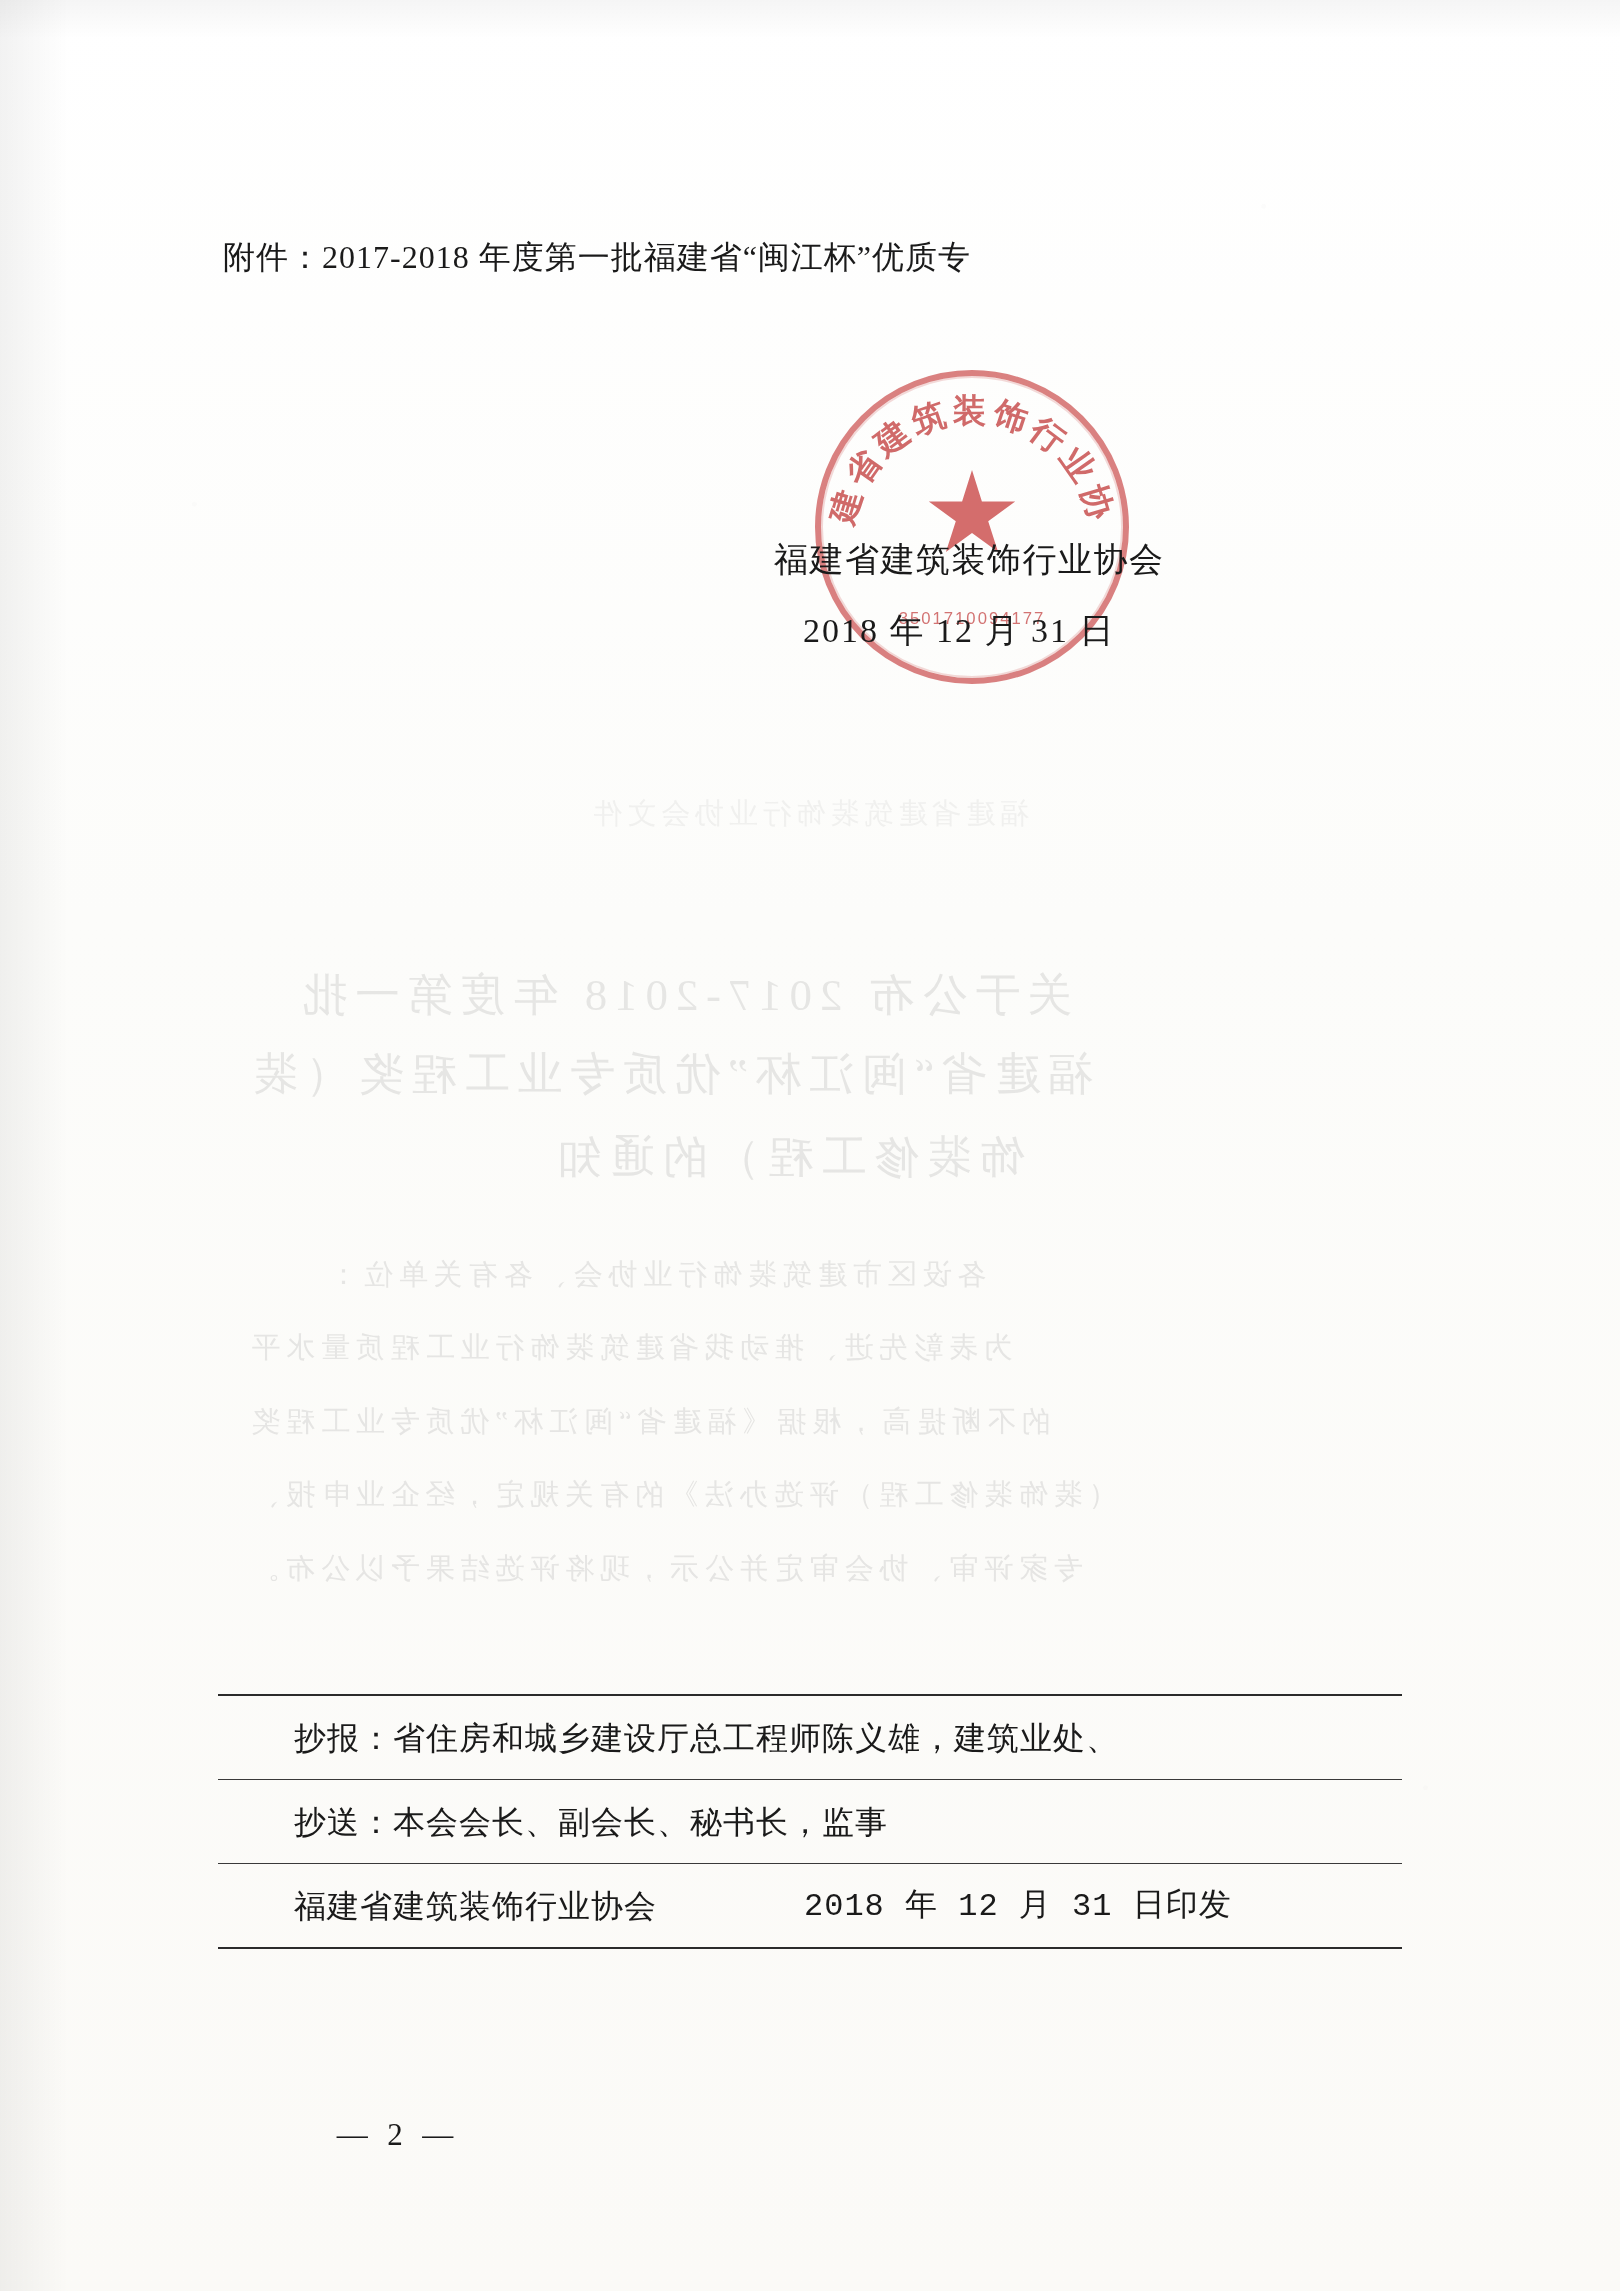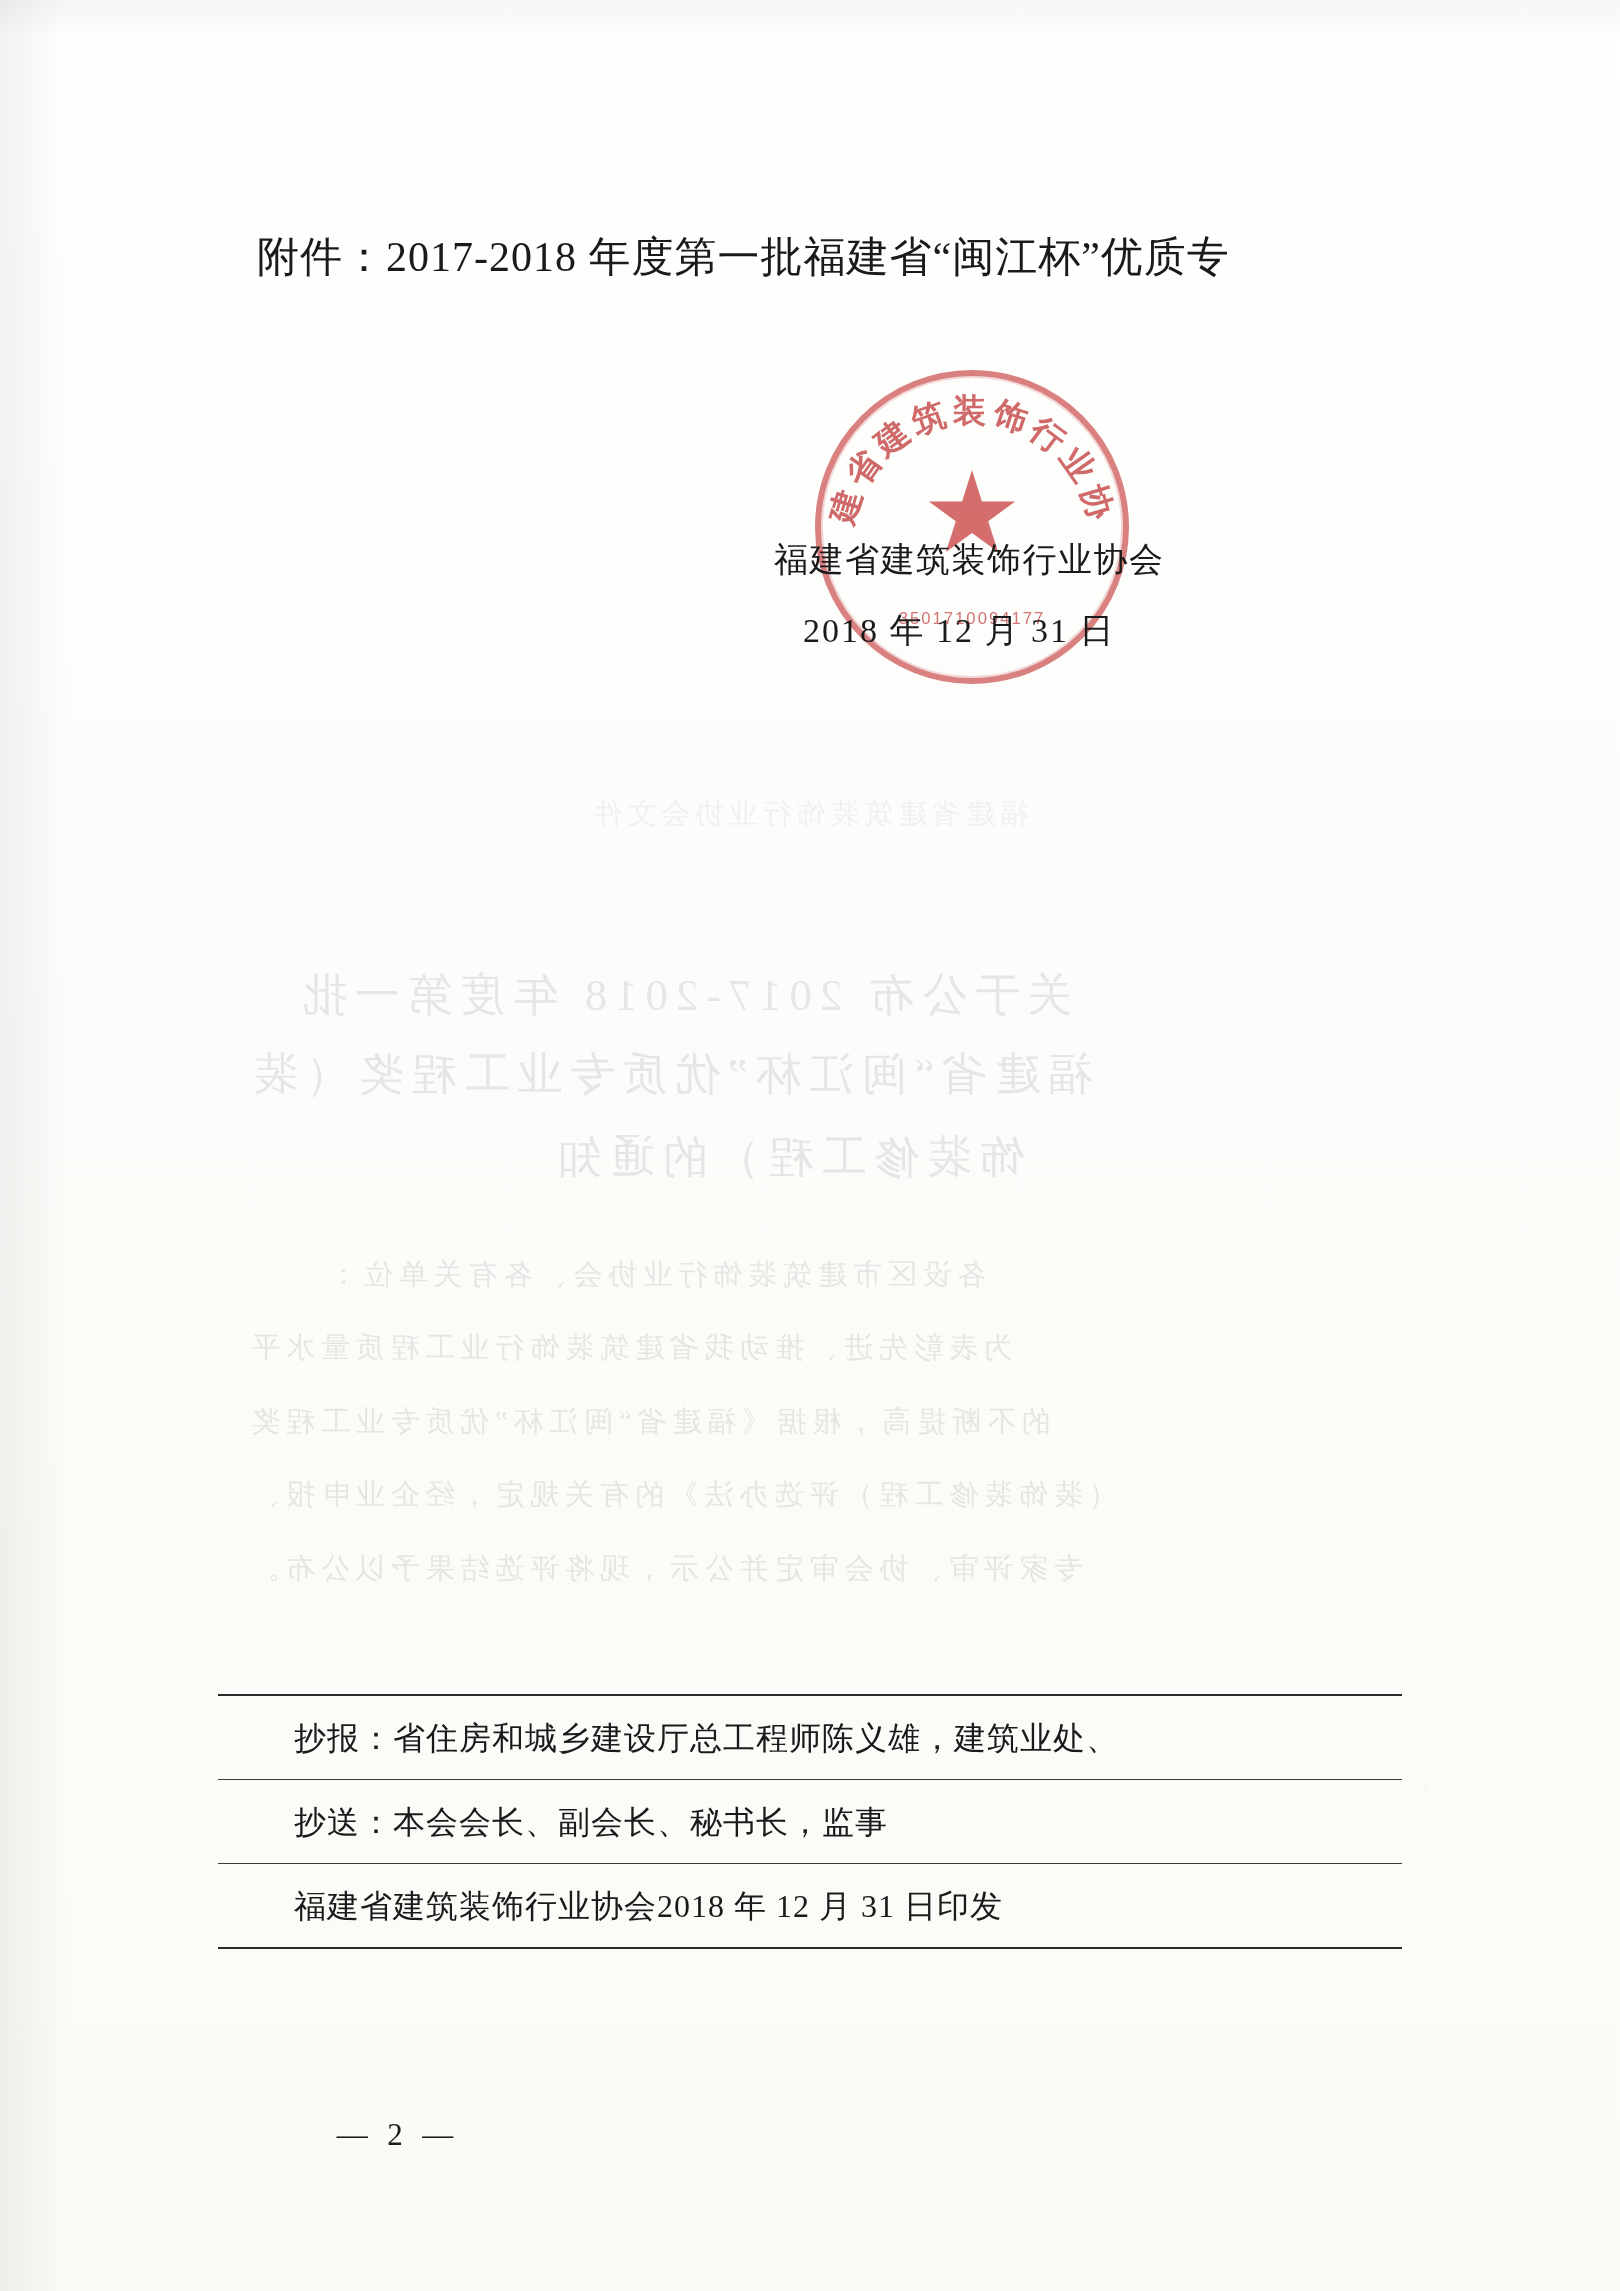--- a/index.html
+++ b/index.html
@@ -34,24 +34,23 @@
     position: absolute;
     inset: 0;
   }
 
   
   .attach-block {
     position: absolute;
     left: 223px;
     top: 221px;
     width: 1127px;
-    font-size: 42px;
+    font-size: 32px;
     line-height: 72px;
     letter-spacing: 1px;
-    margin-left: 34px;
   }
   .attach-line-1 {
     text-indent: 0;
     white-space: nowrap;
   }
   .attach-line-2 {
     white-space: nowrap;
   }
 
   
@@ -167,21 +166,21 @@
   }
   .dist-line.indent {
     padding-left: 127px;
   }
   .dist-final {
     display: flex;
     line-height: 61px;
     padding: 11.8px 0 9.8px 76px;
   }
   .dist-final .org { white-space: nowrap; }
-  .dist-final .date { white-space: nowrap; }
+  .dist-final .date { margin-left: 147px; white-space: nowrap; font-family: Liberation Mono, monospace; }
 
   
   .page-number {
     position: absolute;
     left: 0;
     top: 2117px;
     width: 100%;
     text-align: center;
     font-size: 31px;
     letter-spacing: 5.9px;

